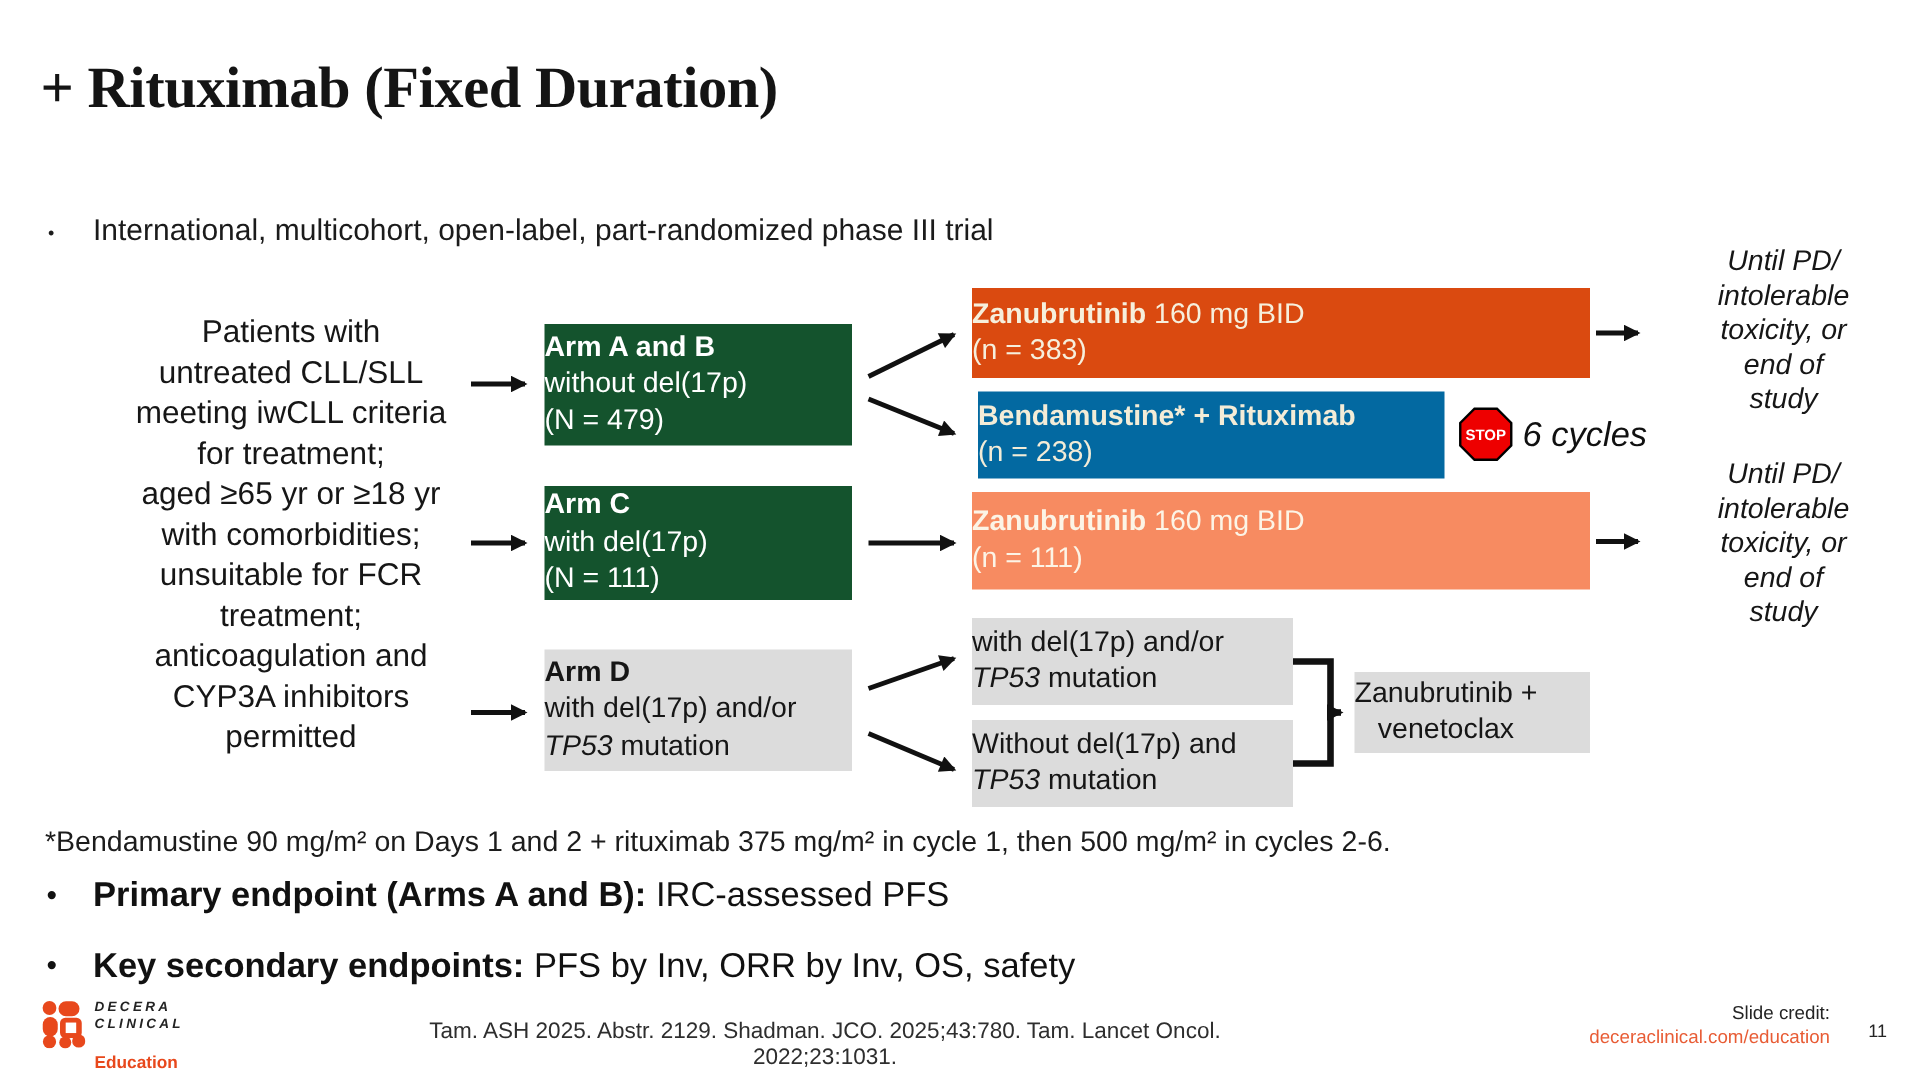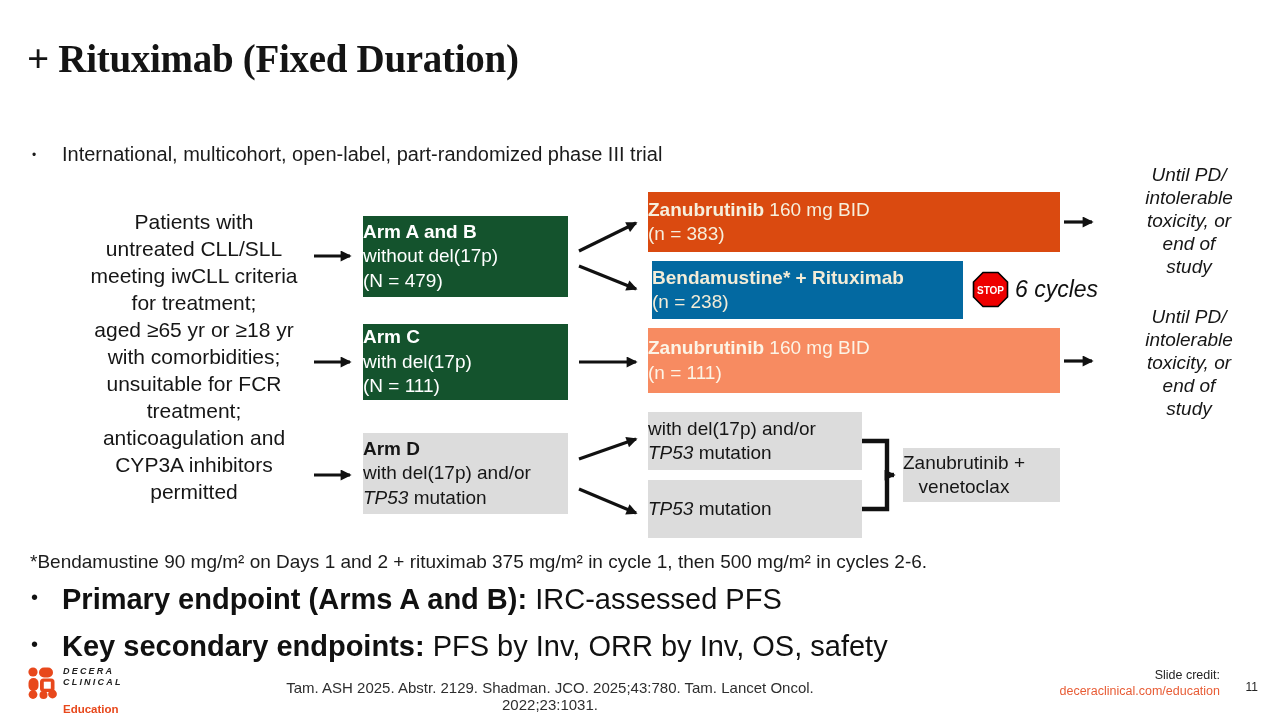--- a/index.html
+++ b/index.html
@@ -29,21 +29,21 @@
   .salmon { background:#F78B61; color:#FCF4E6; }
   .mgray  { background:#0369a1; color:#F3ECD7; }
   .b { font-weight:700; }
   .i { font-style:italic; }
 
   .until { font-style:italic; font-size:19px; line-height:23px; text-align:center; white-space:pre-line; color:#161616; }
   .pre { white-space:pre-line; }
   .cycles { font-style:italic; font-size:23px; color:#101010; }
 
   .footnote { font-size:19px; color:#1c1c1c; }
-  .endpoint { font-size:29px; color:#111; }
+  .endpoint { font-size:23px; color:#111; }
   .ep-bullet { font-size:20px; color:#111; }
 
   .citation { font-size:15px; color:#2e2e2e; text-align:center; }
   .credit { font-size:12.5px; color:#242424; text-align:right; line-height:15.5px; }
   .credit-link { color:#E85C35; cursor:pointer; }
   .pageno { font-size:12px; color:#242424; }
 
   .logo-caps { font-size:9px; font-weight:700; letter-spacing:2.2px; color:#232323; line-height:10.5px;font-style:italic; }
   .logo-edu  { font-size:11.5px; font-weight:700; color:#E8481C; line-height:13px; margin-top:16px; }
 
@@ -111,20 +111,21 @@
     <div><span class="b">Zanubrutinib</span><span> 160 mg BID</span></div>
     <div>(n = 111)</div>
   </div>
 
   <div class="abs box light" style="left:648px; top:412px; width:214px; height:58px;">
     <div>with del(17p) and/or</div>
     <div><span class="i">TP53</span><span> mutation</span></div>
   </div>
 
   <div class="abs box light" style="left:648px; top:480px; width:214px; height:58px;">
+    <div>Without del(17p) and</div>
     <div><span class="i">TP53</span><span> mutation</span></div>
   </div>
 
   <div class="abs box light pre" style="left:903px; top:448px; width:157px; height:54px;">Zanubrutinib +
 venetoclax</div>
 
   <div class="abs until" style="left:1103px; top:163px; width:172px;">Until PD/
 intolerable
 toxicity, or
 end of

